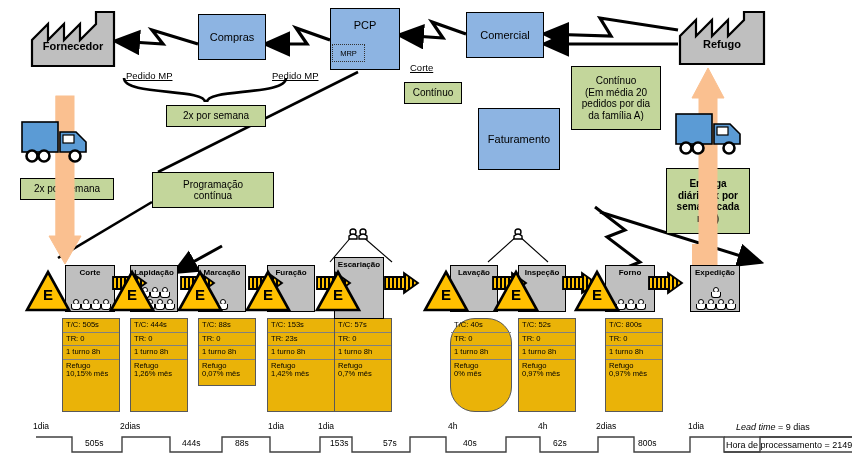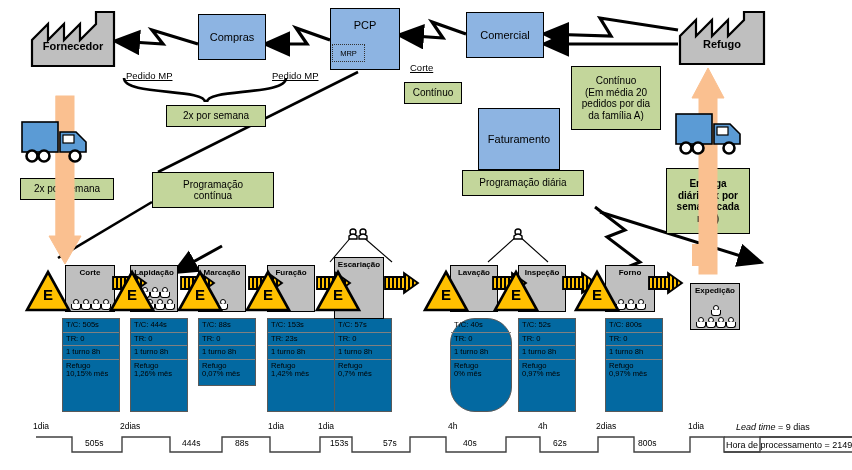--- a/index.html
+++ b/index.html
@@ -34,21 +34,21 @@
   .ops{display:flex;flex-wrap:wrap;justify-content:center;
        align-items:flex-end;gap:1px;width:100%;margin-top:auto;padding-bottom:1px;}
   .op{width:9px;height:11px;position:relative;flex:0 0 auto;}
   .op:before{content:"";position:absolute;left:2.5px;top:0;width:4px;height:4px;
     border:1.1px solid #000;border-radius:50%;background:#fff;}
   .op:after{content:"";position:absolute;left:0.5px;top:4.5px;width:8px;height:5px;
     border:1.1px solid #000;border-top:none;border-radius:0 0 3px 3px;background:#fff;}
 
   
   .data-tbl{
-    border:1.4px solid #595959;background:#0369a1;font-size:7.6px;
+    border:1.4px solid #595959;background:#eab308;font-size:7.6px;
     display:flex;flex-direction:column;
   }
   .data-tbl .r{border-bottom:1px solid #808080;padding:2px 3px;line-height:1.12;}
   .data-tbl .r:last-child{border-bottom:none;}
 
   
   .tl-lbl{position:absolute;font-size:8.5px;white-space:nowrap;}
   .tl-val{position:absolute;font-size:8.5px;white-space:nowrap;}
   .lt{position:absolute;font-size:9px;white-space:nowrap;}
   .lt i{font-style:italic;}
@@ -165,23 +165,20 @@
     <span>(Em média 20</span>
     <span>pedidos por dia</span>
     <span>da família A)</span>
   </div>
 
   <div class="abs green-box" style="left:152px;top:172px;width:122px;height:36px;flex-direction:column;justify-content:center;">
     <span>Programação</span>
     <span>contínua</span>
   </div>
 
-  <div class="abs green-box" style="left:462px;top:170px;width:122px;height:26px;">
-    <span>Programação diária</span>
-  </div>
 
   <div class="abs green-box" style="left:666px;top:168px;width:84px;height:66px;flex-direction:column;justify-content:center;font-weight:bold;">
     <span>Entrega</span>
     <span>diária(2x por</span>
     <span>semana cada</span>
     <span>rota)</span>
   </div>
 
   <div class="abs" style="left:48px;top:96px;width:34px;height:170px;">
     <svg width="34" height="170">
@@ -292,21 +289,21 @@
       <div class="abs proc-box" style="left: 605px; top: 265px; width: 50px; height: 47px; z-index: 5;">
         <div class="proc-title">Forno</div>
         <div style="margin-top: auto; width: 100%;">
           <div class="ops">
             <span class="op"></span>
             <span class="op"></span>
             <span class="op"></span>
           </div>
         </div>
       </div>
-      <div class="abs proc-box" style="left: 690px; top: 265px; width: 50px; height: 47px; z-index: 5; margin-top: 18px;">
+      <div class="abs proc-box" style="left: 690px; top: 265px; width: 50px; height: 47px; z-index: 5;">
         <div class="proc-title">Expedição</div>
         <div style="margin-top: auto; width: 100%;">
           <div class="ops">
             <span class="op"></span>
           </div>
           <div class="ops">
             <span class="op"></span>
             <span class="op"></span>
             <span class="op"></span>
             <span class="op"></span>

